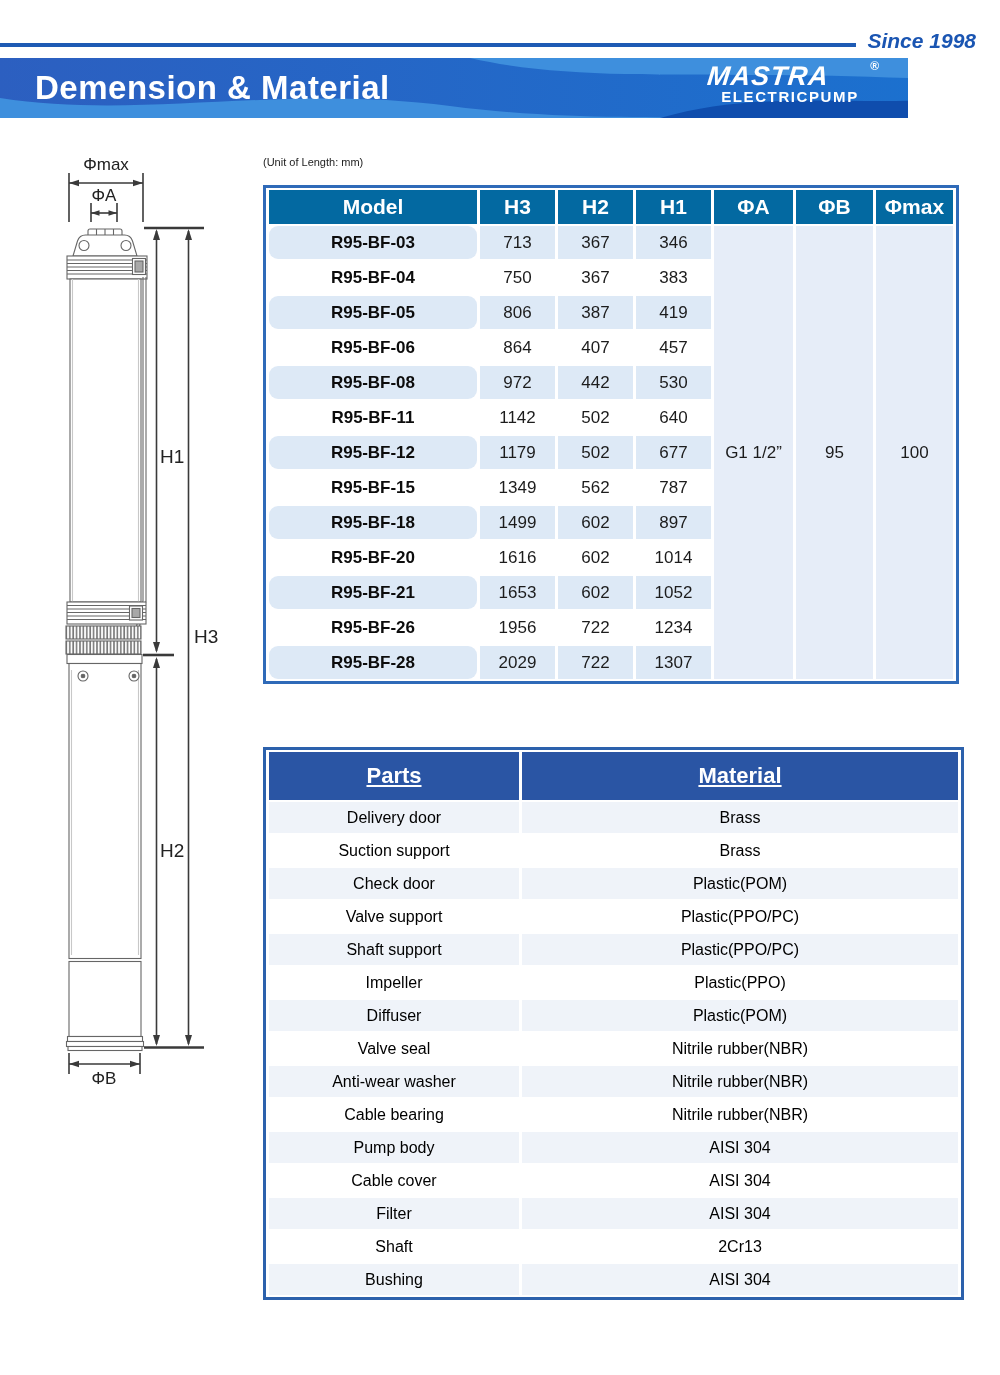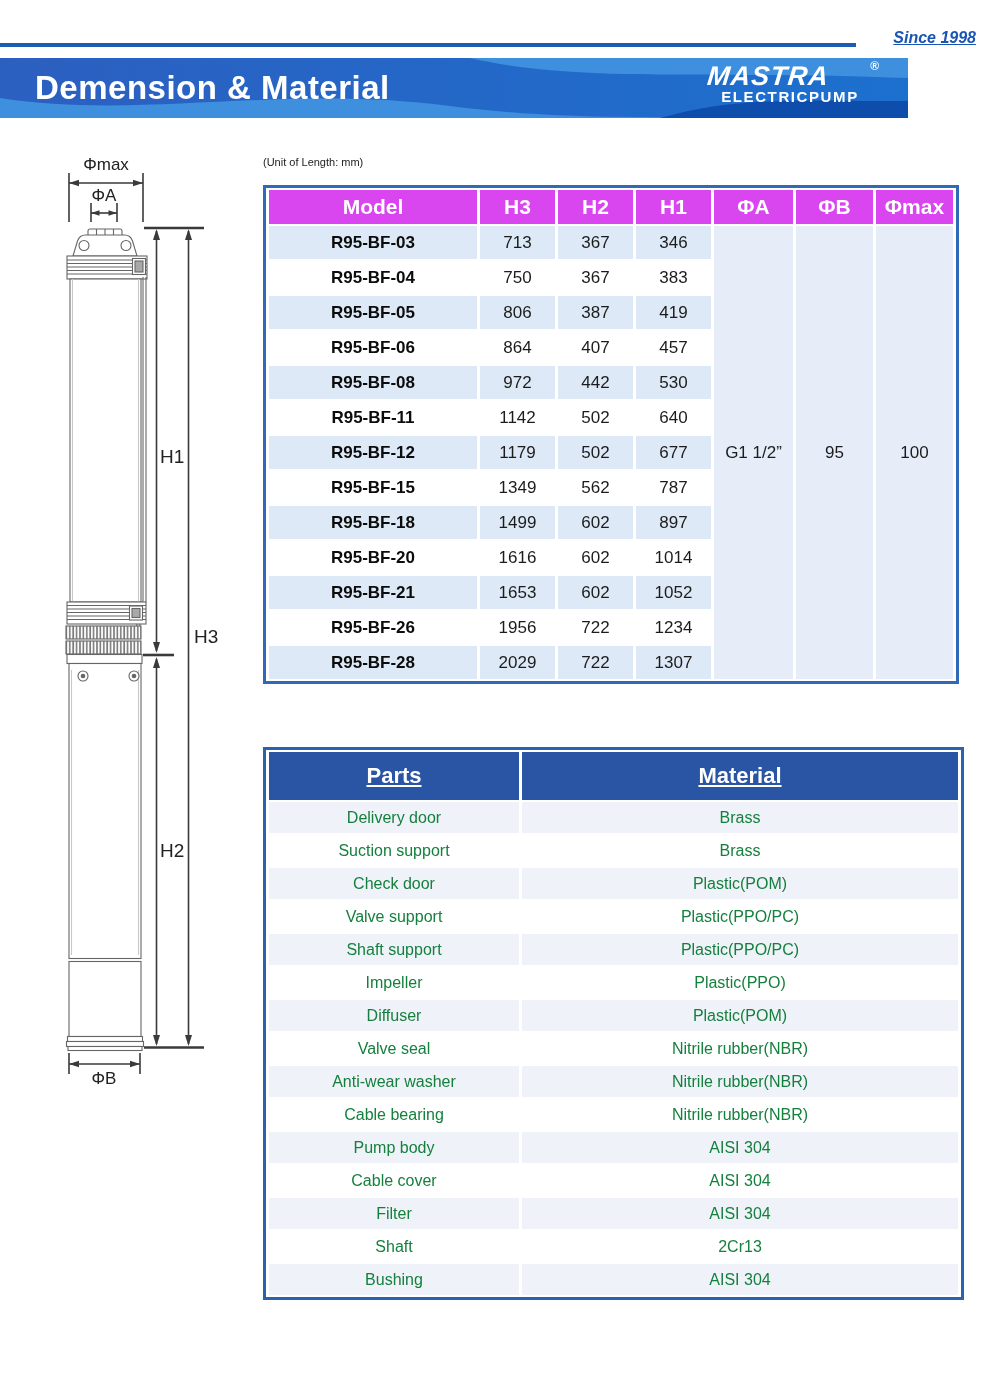--- a/index.html
+++ b/index.html
@@ -1,55 +1,55 @@
 <!DOCTYPE html>
 <html><head>
 <meta charset="utf-8">
 <style>
   html,body{margin:0;padding:0;background:#fff;}
   .page{position:relative;width:1000px;height:1375px;background:#fff;overflow:hidden;
         font-family:"Liberation Sans",sans-serif;}
 
   
   .since-line{position:absolute;left:0;top:43px;width:856px;height:4px;background:#1e5bb4;}
-  .since-text{position:absolute;right:24px;top:29px;font-size:16px;font-weight:bold;
-              font-style:italic;color:#1a55b2;text-decoration:underline;}
+  .since-text{position:absolute;right:24px;top:29px;font-size:21px;font-weight:bold;
+              font-style:italic;color:#1a55b2;}
 
   
   .banner{position:absolute;left:0;top:58px;width:908px;height:60px;overflow:hidden;}
   .banner svg{position:absolute;left:0;top:0;}
   .page-title{position:absolute;left:35px;top:0;height:60px;line-height:60px;
               font-size:33px;font-weight:bold;color:#fff;letter-spacing:.5px;}
   .logo{position:absolute;right:33px;top:3px;width:170px;text-align:center;color:#fff;}
   .logo .brand-row{position:relative;height:30px;}
   .logo .reg{position:absolute;right:-4px;top:-2px;font-size:12px;font-weight:bold;}
   .logo .sub{font-size:15px;font-weight:bold;letter-spacing:1.6px;margin-top:-3px;}
 
   .unit-note{position:absolute;left:263px;top:156px;font-size:11px;color:#1c1c1c;}
 
   
   .dim-label{position:absolute;color:#222;font-size:17px;}
   .dim-label.h{font-size:19px;}
 
   
   .t1{position:absolute;left:263px;top:185px;width:692px;border:3px solid #2f6ab8;
       border-collapse:separate;border-spacing:3px 2px;background:#fff;table-layout:fixed;}
-  .t1 th{background:#d946ef;color:#fff;font-size:21px;font-weight:bold;height:34px;
+  .t1 th{background:#0369a1;color:#fff;font-size:21px;font-weight:bold;height:34px;
          padding:0;text-align:center;}
   .t1 td{height:33px;padding:0;text-align:center;font-size:17px;color:#1c1c1c;background:#fff;}
-  .t1 td.model{font-weight:bold;font-size:17px;color:#0c0c0c;}
+  .t1 td.model{font-weight:bold;font-size:17px;color:#0c0c0c;border-radius:9px;}
   .t1 tbody tr:nth-child(odd) td{background:#dde9f6;}
   .t1 td.mg{background:#e6edf8 !important;font-size:17px;}
 
   
   .t2{position:absolute;left:263px;top:747px;width:692px;border:3px solid #2c61ac;
       border-collapse:separate;border-spacing:3px 2px;background:#fff;table-layout:fixed;}
   .t2 th{background:#2a55a4;color:#fff;font-size:22px;font-weight:bold;height:48px;
          padding:0;text-align:center;text-decoration:underline;}
-  .t2 td{height:31px;padding:0;text-align:center;font-size:16px;color:#15803d;background:#fff;}
+  .t2 td{height:31px;padding:0;text-align:center;font-size:16px;color:#000000;background:#fff;}
   .t2 tbody tr:nth-child(odd) td{background:#eff3f9;}
 
   .pump-svg{position:absolute;left:40px;top:150px;}
 </style>
 </head>
 <body>
 
 <div class="page">
 
   <div class="since-line"></div>

